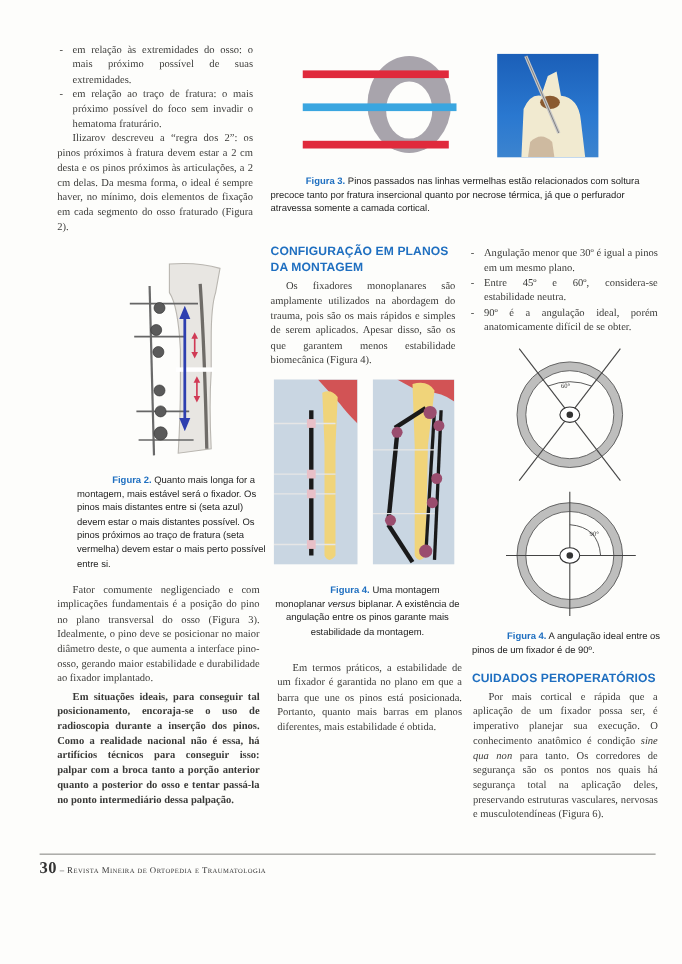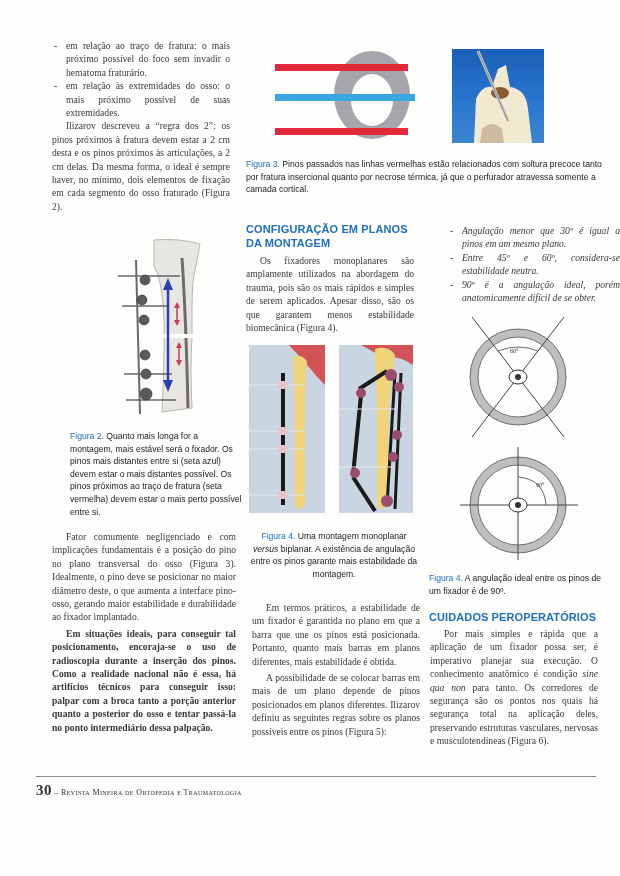--- a/index.html
+++ b/index.html
@@ -5,35 +5,35 @@
   * { box-sizing: border-box; margin: 0; padding: 0; }
   html, body { width: 620px; height: 876px; background: #fdfdfb; overflow: hidden; }
   body { position: relative; font-family: "Liberation Serif", "DejaVu Serif", serif; color: #3a3a38; }
   .col { position: absolute; }
   .body-text { font-size: 9.6px; line-height: 13.4px; text-align: justify; hyphens: manual; }
   .body-text p { text-indent: 14px; margin-bottom: 0; }
   .bullets { list-style: none; font-size: 9.6px; line-height: 13.4px; text-align: justify; }
   .bullets li { position: relative; padding-left: 14px; }
   .bullets li::before { content: "-"; position: absolute; left: 2px; top: 0; }
   .caption { font-family: "Liberation Sans", "DejaVu Sans", sans-serif; font-size: 8.6px; line-height: 12.6px; color: #222; }
-  .caption .fig-label { color: #1f6fc0; font-weight: normal; }
+  .caption .fig-label { color: #1f6fc0; font-weight: bold; margin-left: 32px; }
   .section-heading { font-family: "Liberation Sans", "DejaVu Sans", sans-serif; font-weight: bold; color: #1f6fc0; font-size: 11px; line-height: 14px; letter-spacing: 0.1px; }
   .footer-rule { position: absolute; left: 36px; top: 776px; width: 560px; height: 1px; background: #8a8a88; }
   .footer { position: absolute; left: 36px; top: 782px; font-size: 8px; letter-spacing: 0.4px; font-variant: small-caps; color: #333; }
   .footer .page-num { font-weight: bold; font-size: 15px; }
   .fig { position: absolute; }
   .photo { position: absolute; overflow: hidden; }
 </style>
 </head>
 <body>
 
 <div class="col" style="left:52px; top:39px; width:178px;">
   <ul class="bullets">
+    <li>em relação às extremidades do osso: o mais próximo possível de suas extremidades.</li>
     <li>em relação ao traço de fratura: o mais próximo possível do foco sem invadir o hematoma fraturário.</li>
-    <li>em relação às extremidades do osso: o mais próximo possível de suas extremidades.</li>
   </ul>
   <div class="body-text" style="">
     <p>Ilizarov descreveu a “regra dos 2”: os pinos próximos à fratura devem estar a 2 cm desta e os pinos próximos às articulações, a 2 cm delas. Da mesma forma, o ideal é sempre haver, no mínimo, dois elementos de fixação em cada segmento do osso fraturado (Figura 2).</p>
   </div>
 </div>
 
 <div class="fig" style="left:88px; top:238px; width:130px; height:180px;">
   <svg width="130" height="180" viewBox="0 0 130 180">
 
     <path d="M66 2 Q92 0 112 6 L108 28 Q104 40 104 70 L104 100 Q102 130 104 170 L74 174 Q76 140 76 110 L76 80 Q74 40 66 28 Z" fill="#e8e6e2" stroke="#b9b6b0" stroke-width="1"></path>
@@ -153,24 +153,23 @@
     </g>
   </svg>
 </div>
 
 <div class="caption" style="position:absolute; left:249px; top:530px; width:170px;text-align:center;">
   <span class="fig-label">Figura 4.</span><span> Uma montagem monoplanar </span><i>versus</i><span> biplanar. A existência de angulação entre os pinos garante mais estabilidade da montagem.</span>
 </div>
 
 <div class="col body-text" style="left:252px; top:601px; width:168px;">
   <p>Em termos práticos, a estabilidade de um fixador é garantida no plano em que a barra que une os pinos está posicionada. Portanto, quanto mais barras em planos diferentes, mais estabilidade é obtida.</p>
-  <p style="margin-top:3px;">A possibilidade de se colocar barras em mais de um plano depende de pinos posicionados em planos diferentes. Ilizarov definiu as seguintes regras sobre os planos possíveis entre os pinos (Figura 5):</p>
-</div>
-
-<div class="col" style="left:448px; top:224px; width:172px;font-style:italic;">
+</div>
+
+<div class="col" style="left:426px; top:224px; width:172px;">
   <ul class="bullets">
     <li>Angulação menor que 30º é igual a pinos em um mesmo plano.</li>
     <li>Entre 45º e 60º, considera-se estabilidade neutra.</li>
     <li>90º é a angulação ideal, porém anatomicamente difícil de se obter.</li>
   </ul>
 </div>
 
 <div class="fig" style="left:460px; top:315px; width:120px; height:245px;">
   <svg width="120" height="245" viewBox="0 0 120 245">
 
@@ -200,19 +199,19 @@
   </svg>
 </div>
 
 <div class="caption" style="position:absolute; left:429px; top:572px; width:172px;">
   <span class="fig-label">Figura 4.</span><span> A angulação ideal entre os pinos de um fixador é de 90º.</span>
 </div>
 
 <h2 class="section-heading col" style="left:429px; top:610px; width:180px;">CUIDADOS PEROPERATÓRIOS</h2>
 
 <div class="col body-text" style="left:430px; top:627px; width:168px;">
-  <p><span>Por mais simples e rápida que a aplicação de um fixador possa ser, é imperativo planejar sua execução. O conhecimento anatômico é condição </span><i>sine qua non</i><span> para tanto. Os corredores de segurança são os pontos nos quais há segurança total na aplicação deles, preservando estruturas vasculares, nervosas e musculotendíneas (Figura 6).</span></p>
+  <p><span>Por mais cortical e rápida que a aplicação de um fixador possa ser, é imperativo planejar sua execução. O conhecimento anatômico é condição </span><i>sine qua non</i><span> para tanto. Os corredores de segurança são os pontos nos quais há segurança total na aplicação deles, preservando estruturas vasculares, nervosas e musculotendíneas (Figura 6).</span></p>
 </div>
 
 <div class="footer-rule"></div>
 <div class="footer">
   <span class="page-num">30</span><span> – </span><span>Revista Mineira de Ortopedia e Traumatologia</span>
 </div>
 
 </body></html>

